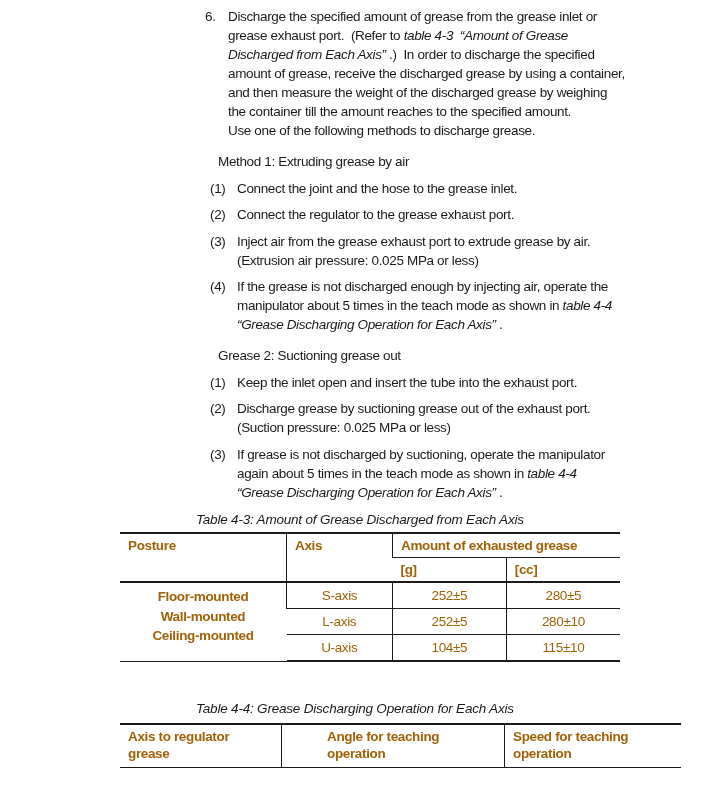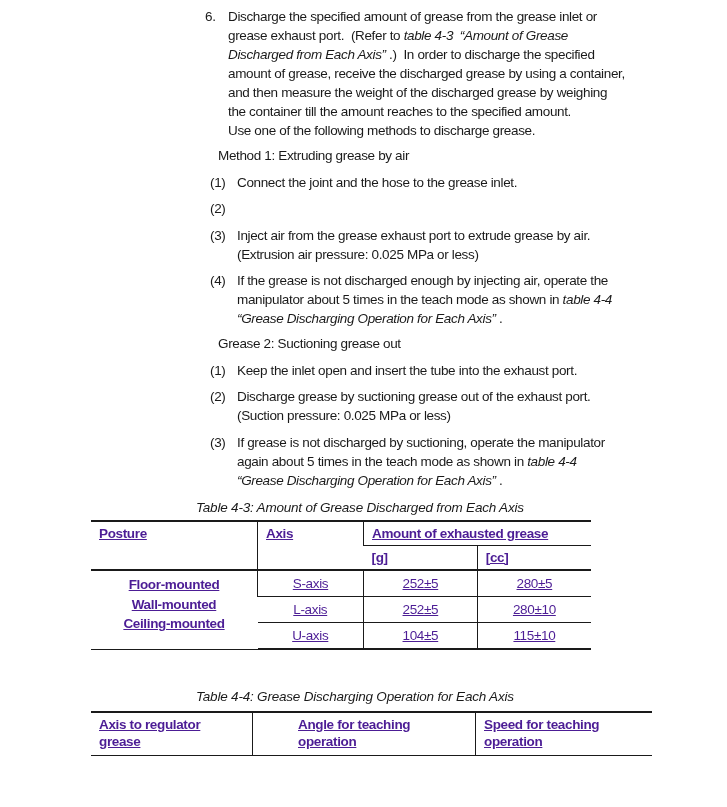--- a/index.html
+++ b/index.html
@@ -21,45 +21,44 @@
 
   .rich { white-space: pre-wrap; }
   .it { font-style: italic; }
 
   
   .step { display: flex; padding-left: 205px; }
   .step-num { width: 23px; flex: 0 0 23px; }
   .step-body { width: 440px; }
 
   
-  .method { margin: 6px 0 0 218px; }
+  .method { margin: 12px 0 0 218px; }
 
   
   .item { display: flex; padding-left: 210px; margin-top: 7.5px; }
   .item-num { width: 27px; flex: 0 0 27px; }
   .item-body { width: 440px; }
 
   
   .caption {
     margin: 8px 0 0 196px;
     font-style: italic;
     letter-spacing: -0.2px;
   }
   .caption-44 { margin-top: 37px; }
 
   
   table {
     border-collapse: collapse;
     table-layout: fixed;
-    margin-left: 91px;
+    margin-left: 120px;
     font-size: 13.5px;
     line-height: 17px;
     letter-spacing: -0.35px;
-    color: #4c1d95;
-    text-decoration: underline;
+    color: #a16207;
   }
   th, td {
     text-align: left;
     font-weight: normal;
     padding: 2px 8px 3px 8px;
     vertical-align: middle;
     overflow: hidden;
   }
   th { font-weight: bold; }
 
@@ -111,20 +110,21 @@
   </div>
 
   <div class="method">Method 1: Extruding grease by air</div>
 
   <div class="item">
     <span class="item-num">(1)</span>
     <div class="item-body rich"><span>Connect the joint and the hose to the grease inlet.</span></div>
   </div>
   <div class="item">
     <span class="item-num">(2)</span>
+    <div class="item-body rich"><span>Connect the regulator to the grease exhaust port.</span></div>
   </div>
   <div class="item">
     <span class="item-num">(3)</span>
     <div class="item-body rich"><span>Inject air from the grease exhaust port to extrude grease by air.</span><br><span>(Extrusion air pressure: 0.025 MPa or less)</span></div>
   </div>
   <div class="item">
     <span class="item-num">(4)</span>
     <div class="item-body rich"><span>If the grease is not discharged enough by injecting air, operate the</span><br><span>manipulator about 5 times in the teach mode as shown in </span><span class="it">table 4-4</span><br><span class="it">“Grease Discharging Operation for Each Axis”</span><span> .</span></div>
   </div>
 

